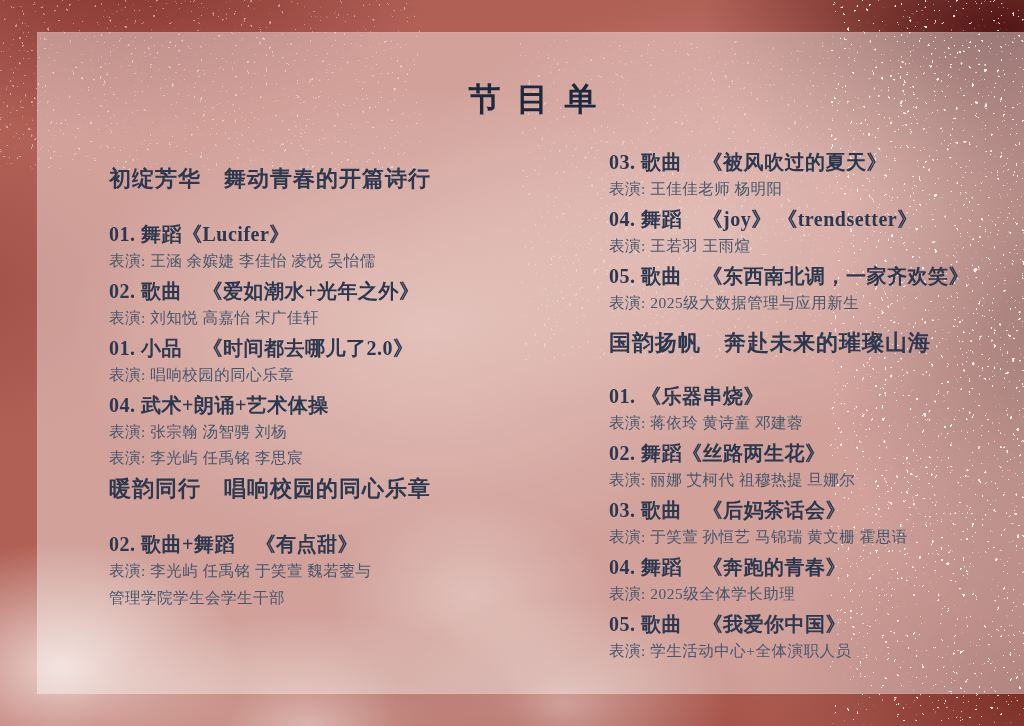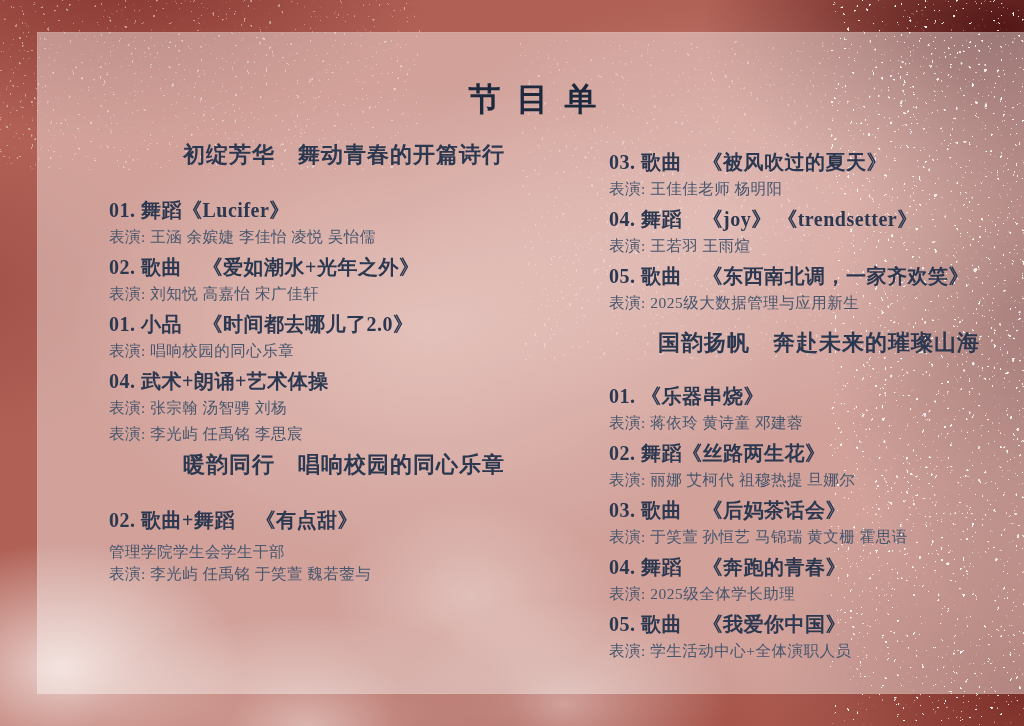--- a/index.html
+++ b/index.html
@@ -36,22 +36,21 @@
     text-align:center; font-size:32px; font-weight:700;
     letter-spacing:16px; padding-left:16px; box-sizing:border-box;
     color:#1d2a3e;
   }
   .col { position:absolute; top:104px; }
   .col-left  { left:72px;  width:470px; }
   .col-right { left:572px; width:420px; padding-top:12px; }
   .section-header {
     font-size:22px; font-weight:700; color:#2b3850;
     line-height:30px; letter-spacing:1px;
-    margin:4px 0 26px 0;
-    text-align:center;
+    margin:28px 0 26px 0;
   }
   .hdr-mid   { margin-top:6px !important; }
   .hdr-right { margin-top:16px !important; margin-bottom:24px !important; }
   .item { margin-bottom:7px; }
   .item-title {
     font-size:20px; font-weight:700; color:#2b3850; line-height:28px;
     letter-spacing:0.5px;
   }
   .item-title.line2 { padding-left:28px; }
   .performers {
@@ -112,22 +111,22 @@
 
       <div class="item">
         <div class="performers">表演: 李光屿 任禹铭 李思宸</div>
       </div>
 
       <div class="section-header hdr-mid">暖韵同行　唱响校园的同心乐章</div>
 
 
       <div class="item">
         <div class="item-title">02. 歌曲+舞蹈　《有点甜》</div>
+        <div class="performers">表演: 李光屿 任禹铭 于笑萱 魏若蓥与</div>
         <div class="performers line2">管理学院学生会学生干部</div>
-        <div class="performers">表演: 李光屿 任禹铭 于笑萱 魏若蓥与</div>
       </div>
 
     </div>
 
     <div class="col col-right">
 
       <div class="item">
         <div class="item-title">03. 歌曲　《被风吹过的夏天》</div>
         <div class="performers">表演: 王佳佳老师 杨明阳</div>
       </div>

